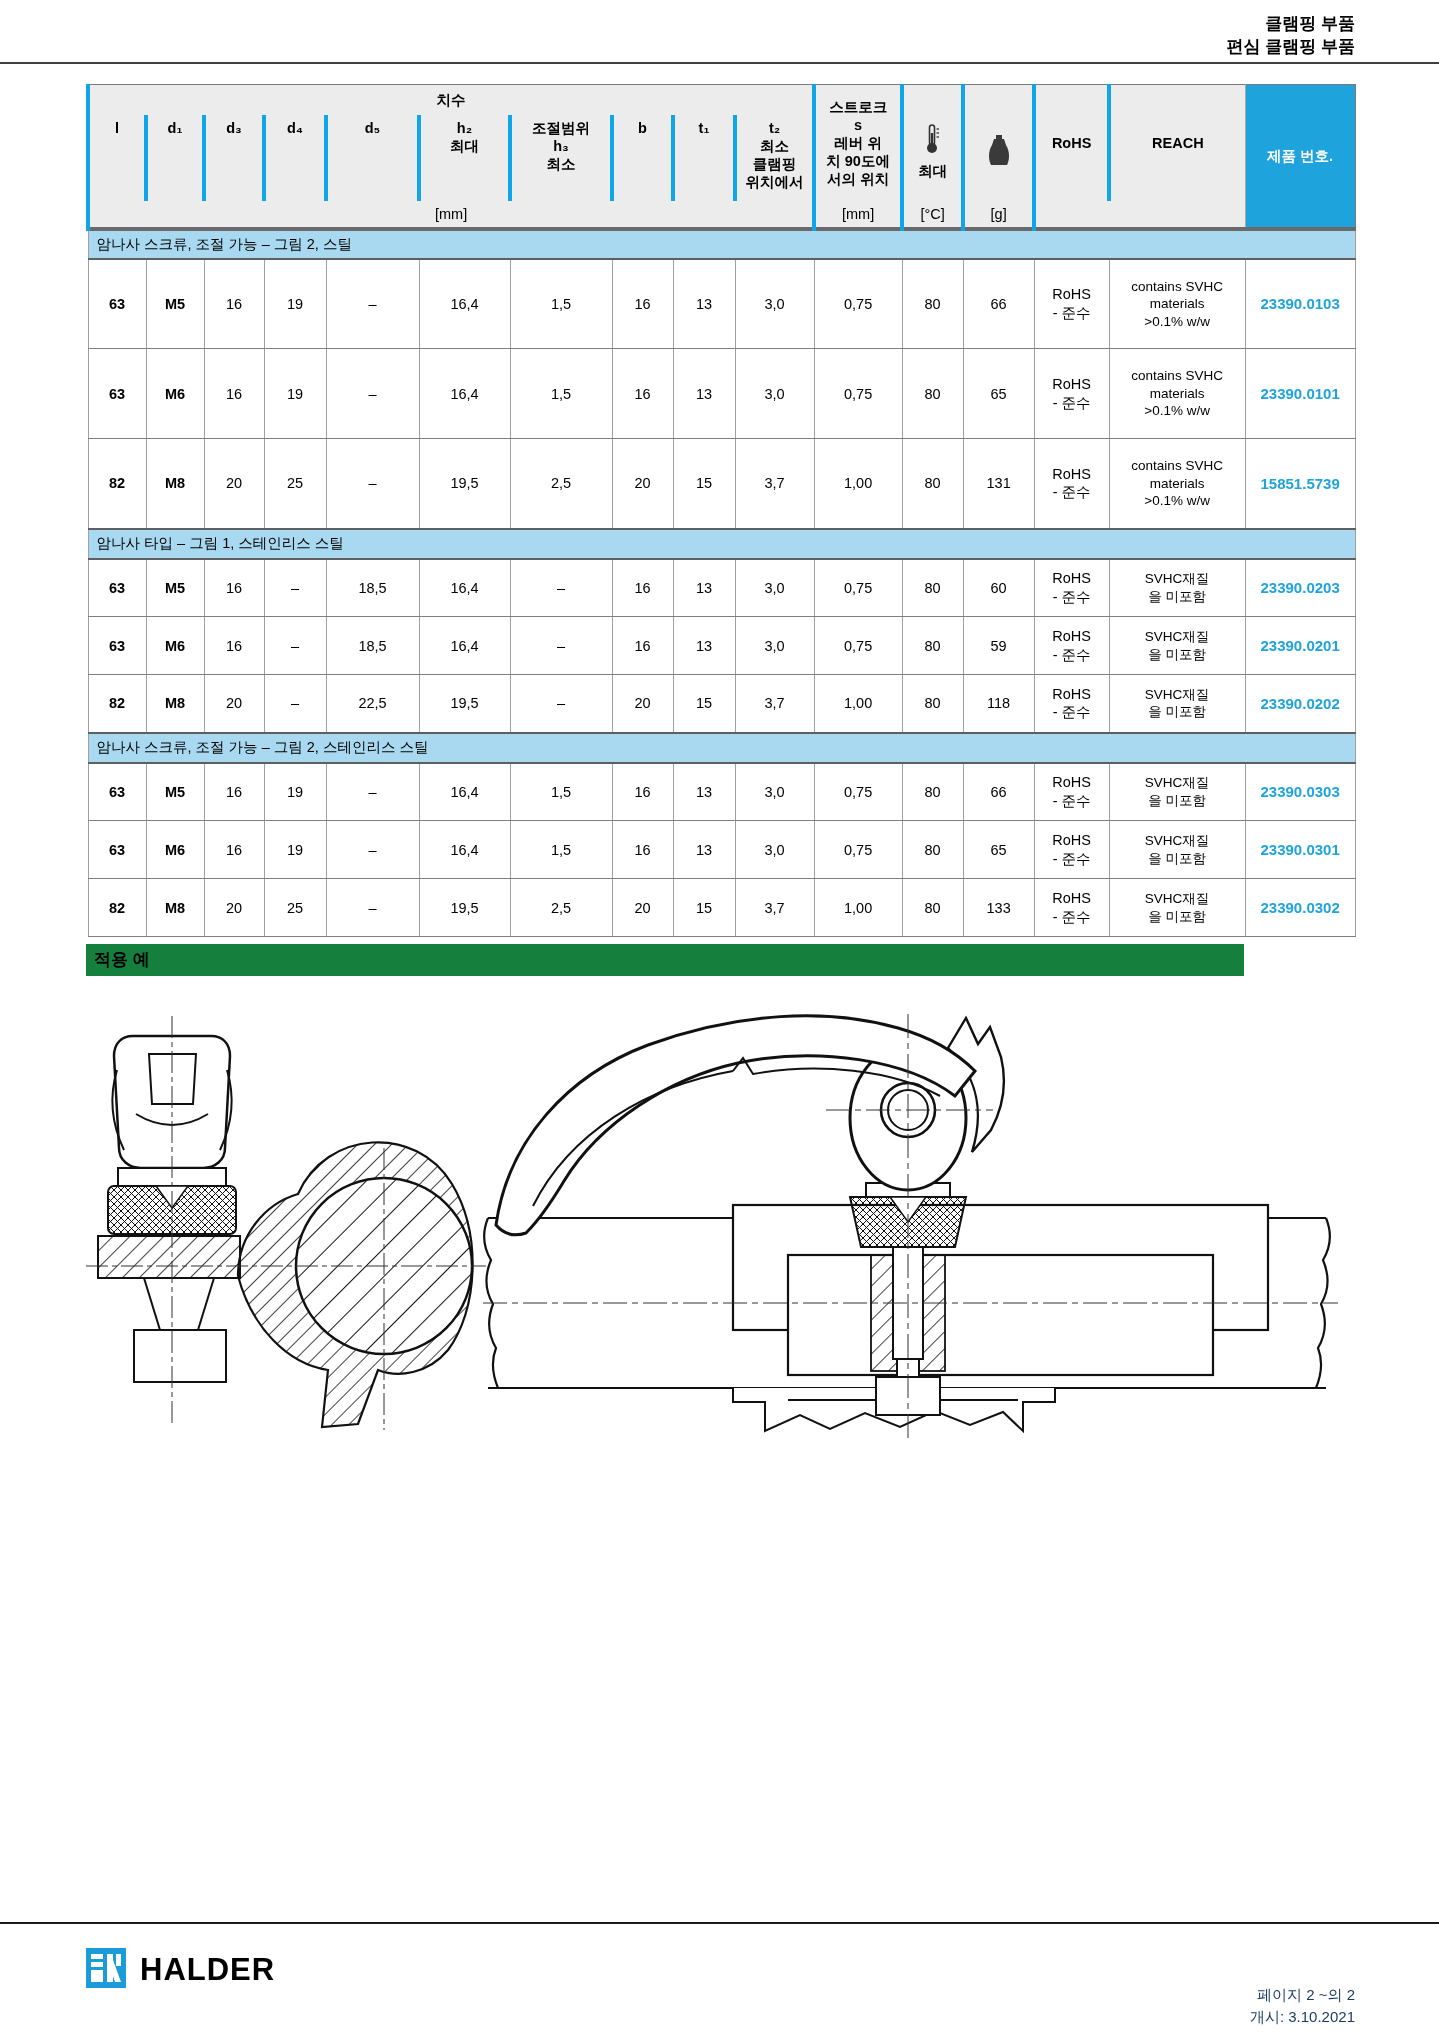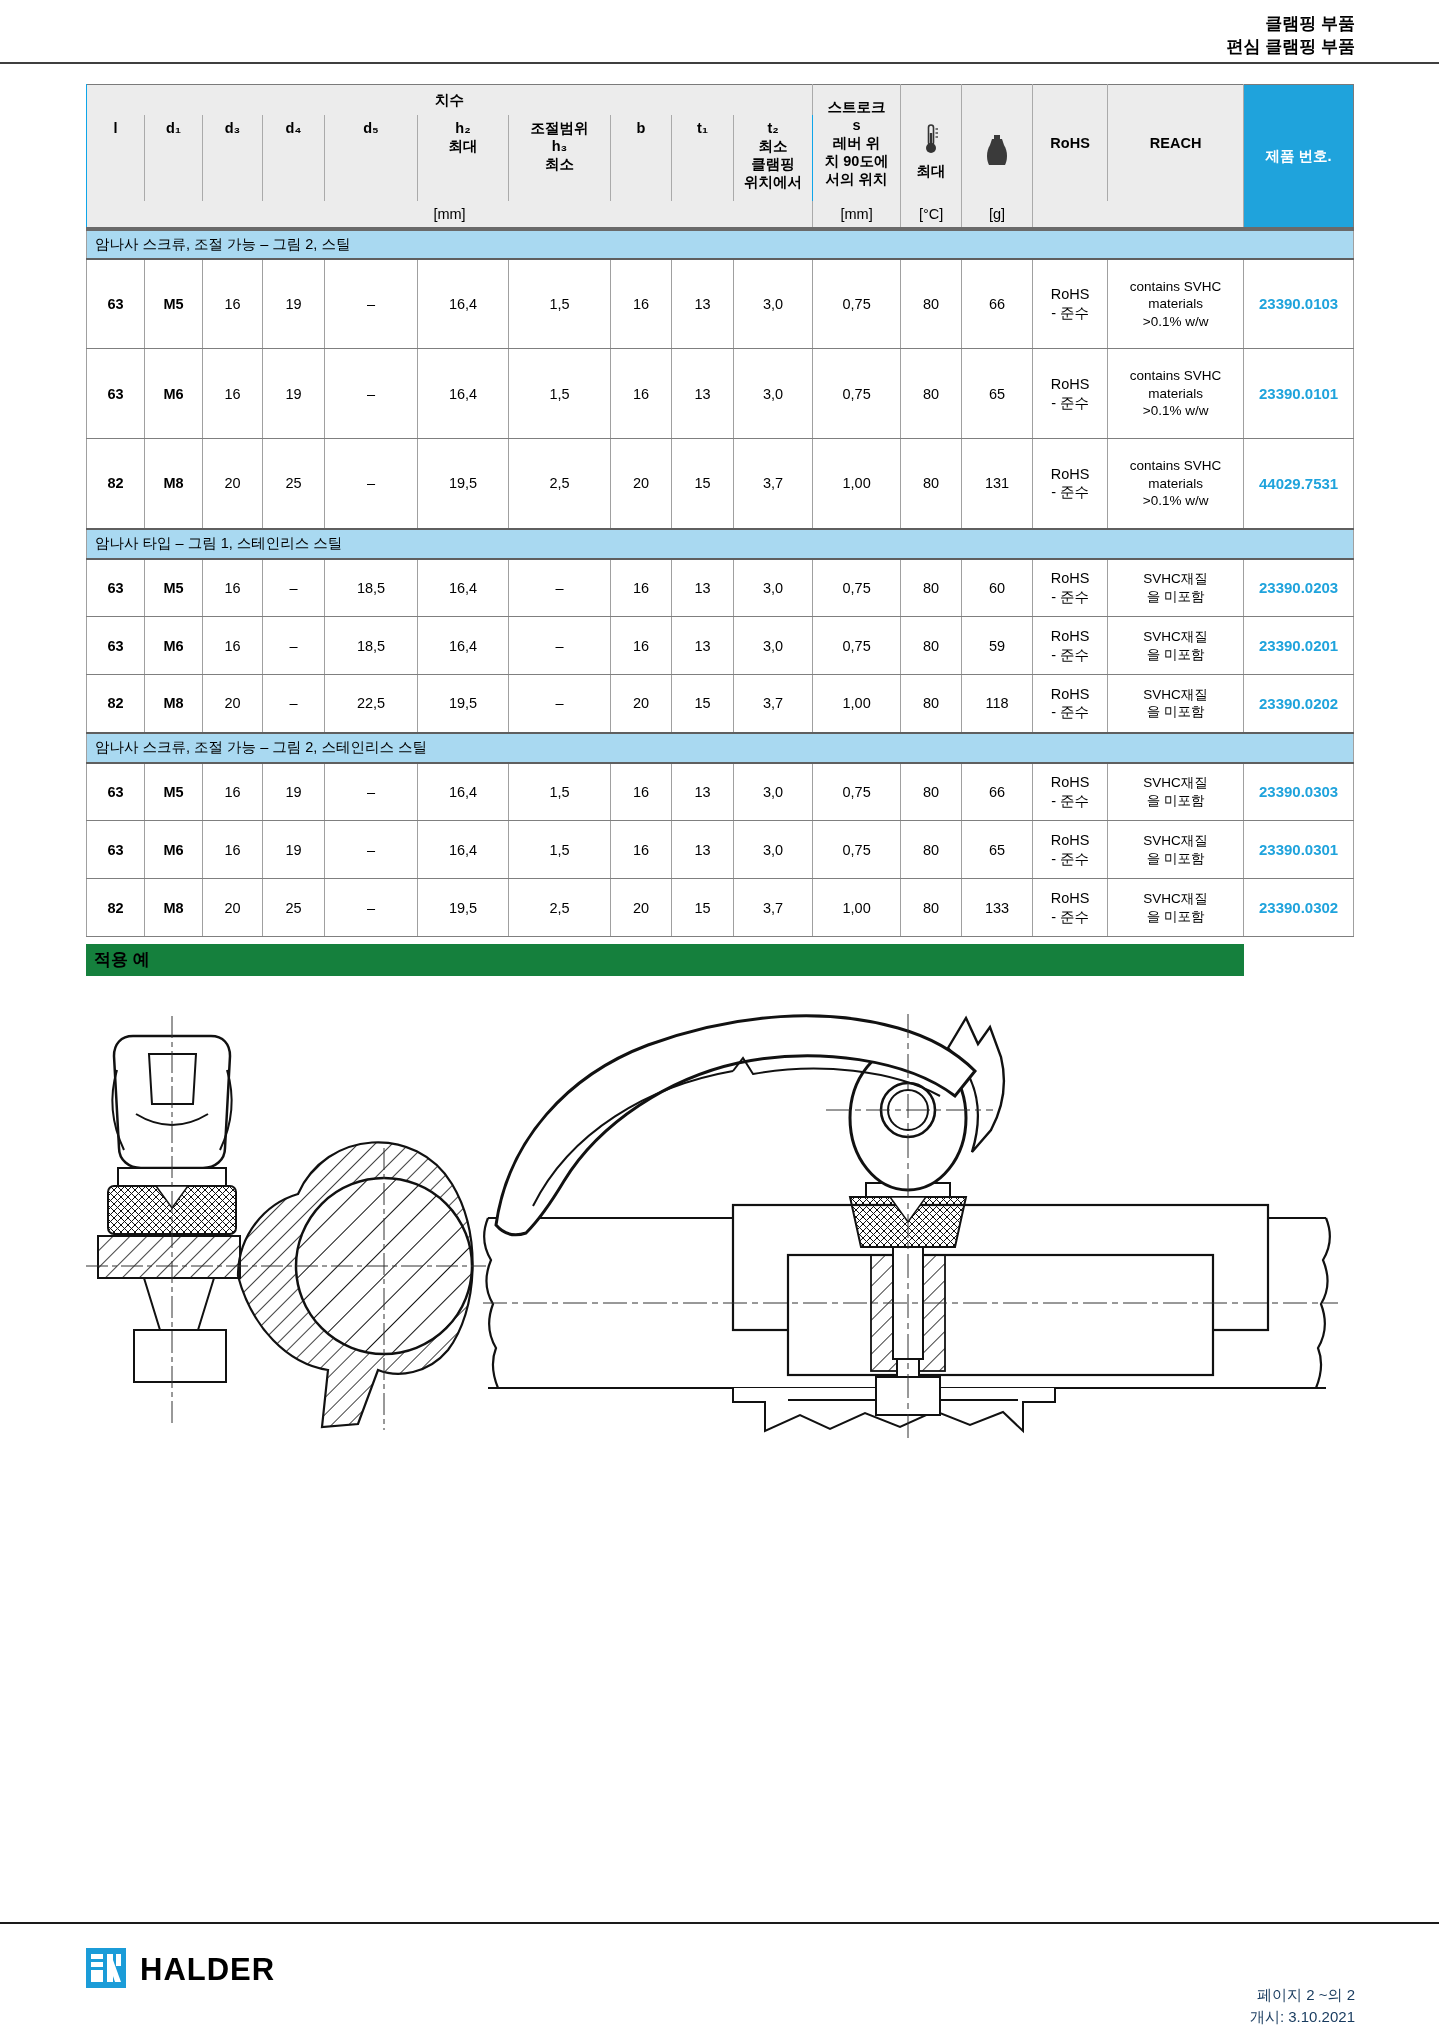--- a/index.html
+++ b/index.html
@@ -12,21 +12,21 @@
   .top-header{position:absolute;top:12px;right:84px;text-align:right;
     font-size:17px;font-weight:bold;line-height:23px;}
   .top-rule{position:absolute;top:62px;left:0;width:1439px;border-top:2px solid #3f3f3f;}
 
   
   .table-wrap{position:absolute;left:86px;top:84px;width:1267px;}
   table{border-collapse:collapse;table-layout:fixed;width:1267px;font-size:14.5px;}
   table{border:1.5px solid #7a7a7a;}
   thead th, thead td{
     background:#ececec;font-weight:bold;text-align:center;vertical-align:middle;
-    border-left:1px solid #0ea5e9;border-right:1px solid #aaa;padding:2px 2px;
+    border-left:4px solid #0ea5e9;border-right:1px solid #aaa;padding:2px 2px;
     white-space:pre-line;line-height:1.25;
   }
   thead tr.units td{font-weight:normal;}
   tr.h-group{height:28px;}
   tr.h-cols{height:78px;}
   tr.units{height:28px;}
   thead .group-cell{border-bottom:none;}
   tr.h-cols th{border-top:none;vertical-align:top;padding-top:4px;}
   tr.units td{border-top:none;}
   thead{border-bottom:4px solid #6a6a6a;}
@@ -214,21 +214,21 @@
           <td class="num">15</td>
           <td class="num">3,7</td>
           <td class="num">1,00</td>
           <td class="num">80</td>
           <td class="num">131</td>
           <td class="rohs">RoHS
 - 준수</td>
           <td class="reach">contains SVHC
 materials
 &gt;0.1% w/w</td>
-          <td class="part">44029.7531</td>
+          <td class="part">15851.5739</td>
         </tr>
         <tr class="section-row">
           <td colspan="16">암나사 타입 – 그림 1, 스테인리스 스틸</td>
         </tr>
         <tr class="data">
           <td class="num b">63</td>
           <td class="num b">M5</td>
           <td class="num">16</td>
           <td class="num">–</td>
           <td class="num">18,5</td>

